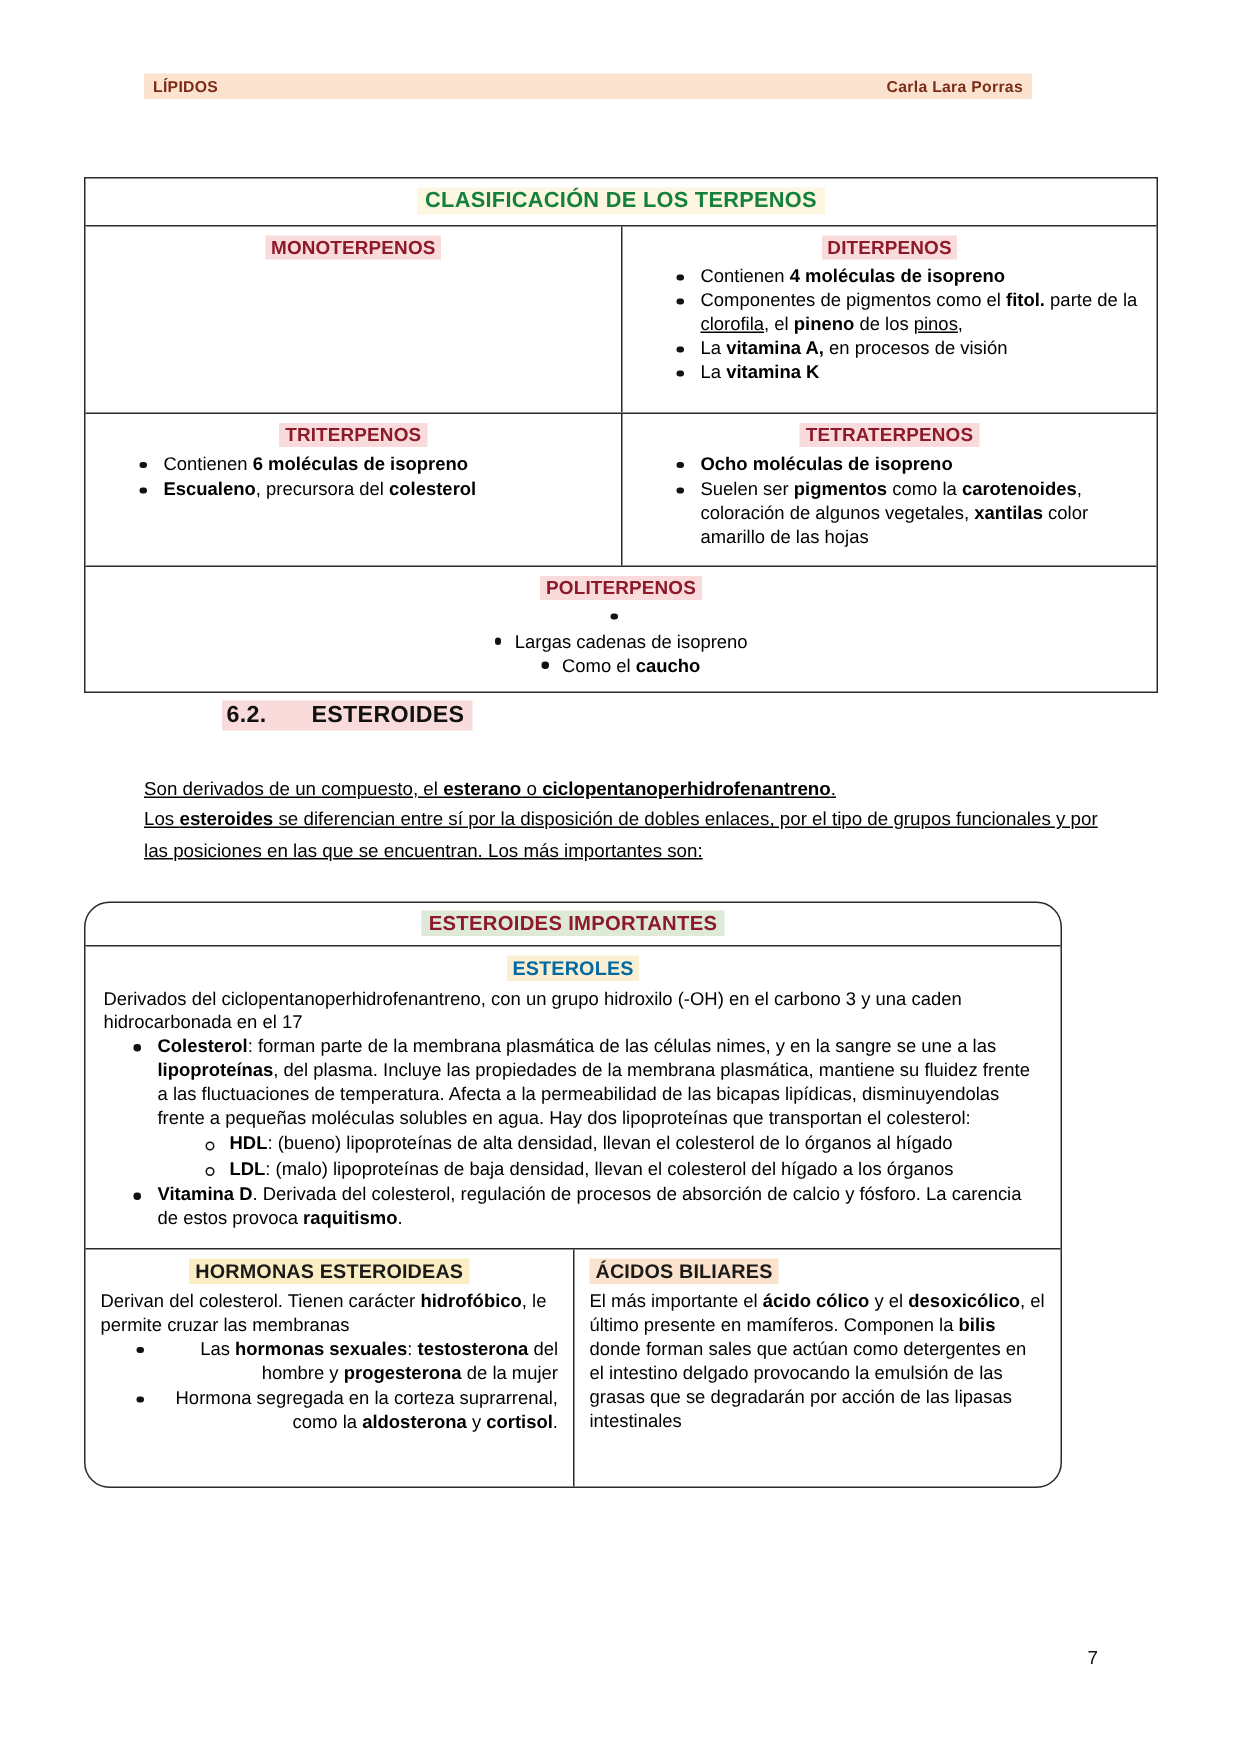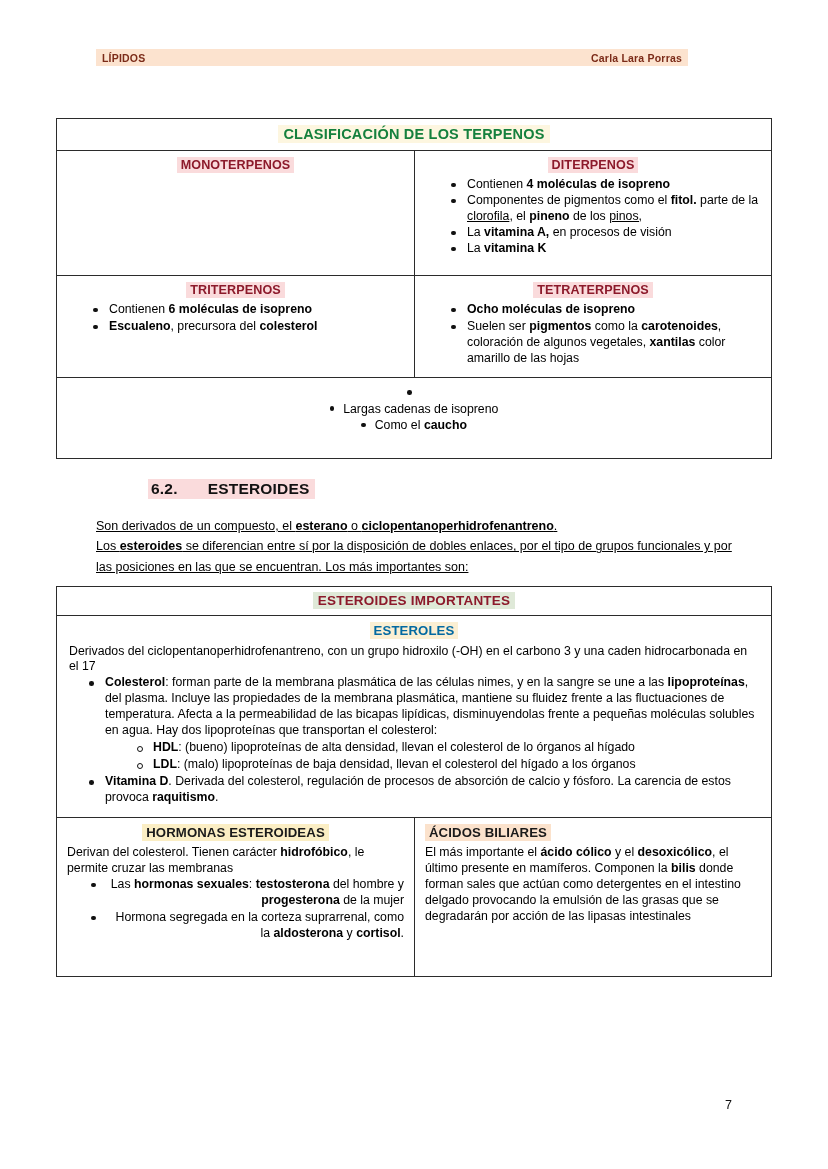--- a/index.html
+++ b/index.html
@@ -160,21 +160,21 @@
     vertical-align: middle;
     margin-right: 9px;
     position: relative;
     top: -1px;
   }
 
   
   .sec-head {
     position: absolute;
     left: 148px;
-    top: 480px;
+    top: 468px;
     font-size: 15.5px;
     font-weight: bold;
   }
   .sec-head .hl {
     background: #fadbdc;
     color: #111;
     padding: 1px 5px 2px 3px;
     letter-spacing: .2px;
   }
   .sec-head .num { margin-right: 30px; }
@@ -253,20 +253,23 @@
         </div>
         <ul class="b">
           <li><b>Ocho moléculas de isopreno</b></li>
           <li>Suelen ser <b>pigmentos</b> como la <b>carotenoides</b>, coloración de algunos vegetales, <b>xantilas</b> color amarillo de las hojas</li>
         </ul>
       </div>
     </div>
 
     <div class="tbl-row" style="min-height:80px;">
       <div class="tbl-cell full">
+        <div class="cell-title">
+          <span class="hl hl-pink">POLITERPENOS</span>
+        </div>
         <div class="center-list">
           <span class="cline">
             <span class="dot"></span>
           </span>
           <span class="cline">
             <span class="dot"></span><span>Largas cadenas de isopreno</span>
           </span>
           <span class="cline">
             <span class="dot"></span><span>Como el <b>caucho</b></span>
           </span>
@@ -277,21 +280,21 @@
 
   <div class="sec-head">
     <span class="hl"><span class="num">6.2.</span><span>ESTEROIDES</span></span>
   </div>
 
   <div class="para-block">
     <div>Son derivados de un compuesto, el <b>esterano</b> o <b>ciclopentanoperhidrofenantreno</b>.</div>
     <div>Los <b>esteroides</b> se diferencian entre sí por la disposición de dobles enlaces, por el tipo de grupos funcionales y por las posiciones en las que se encuentran. Los más importantes son:</div>
   </div>
 
-  <div class="tbl" style="left:56px; top:586px; width:716px;">
+  <div class="tbl" style="left:56px; top:601px; width:652px;border-radius:17px;">
 
     <div class="tbl-row">
       <div class="tbl-cell full" style="padding:0;">
         <div class="title-banner" style="font-size:13.5px; padding:6px 0 7px 0;">
           <span class="hl hl-green">ESTEROIDES IMPORTANTES</span>
         </div>
       </div>
     </div>
 
     <div class="tbl-row">

